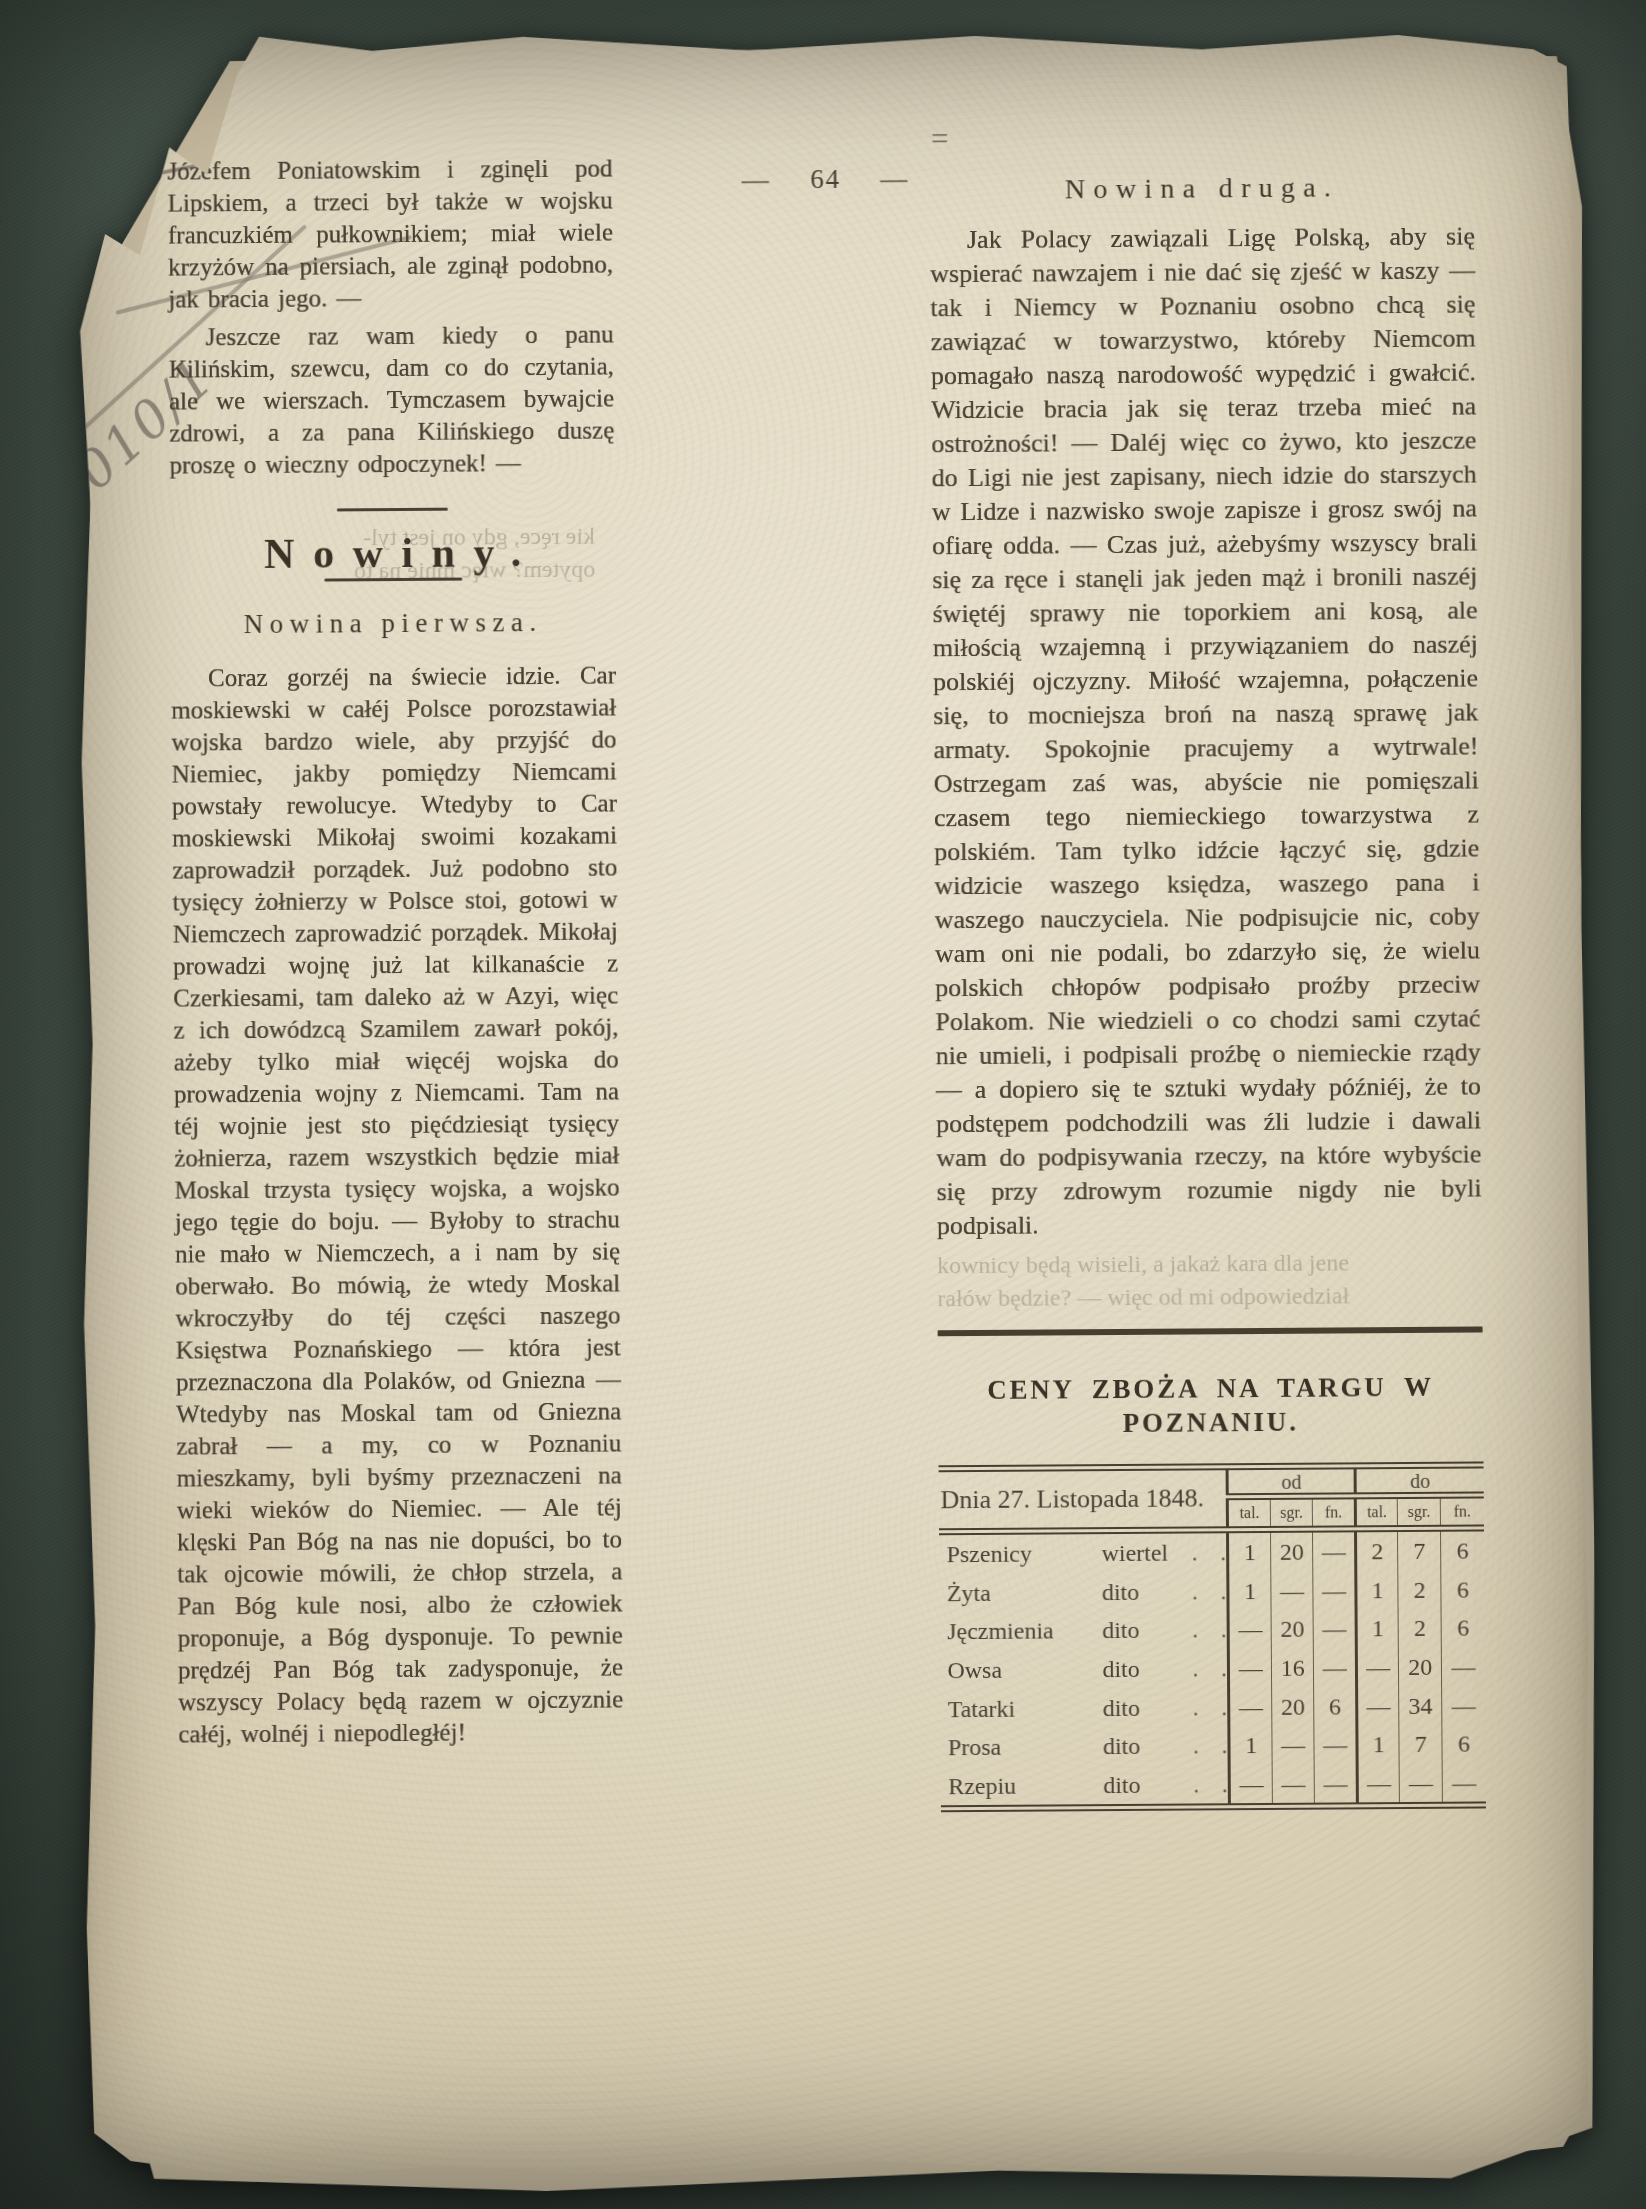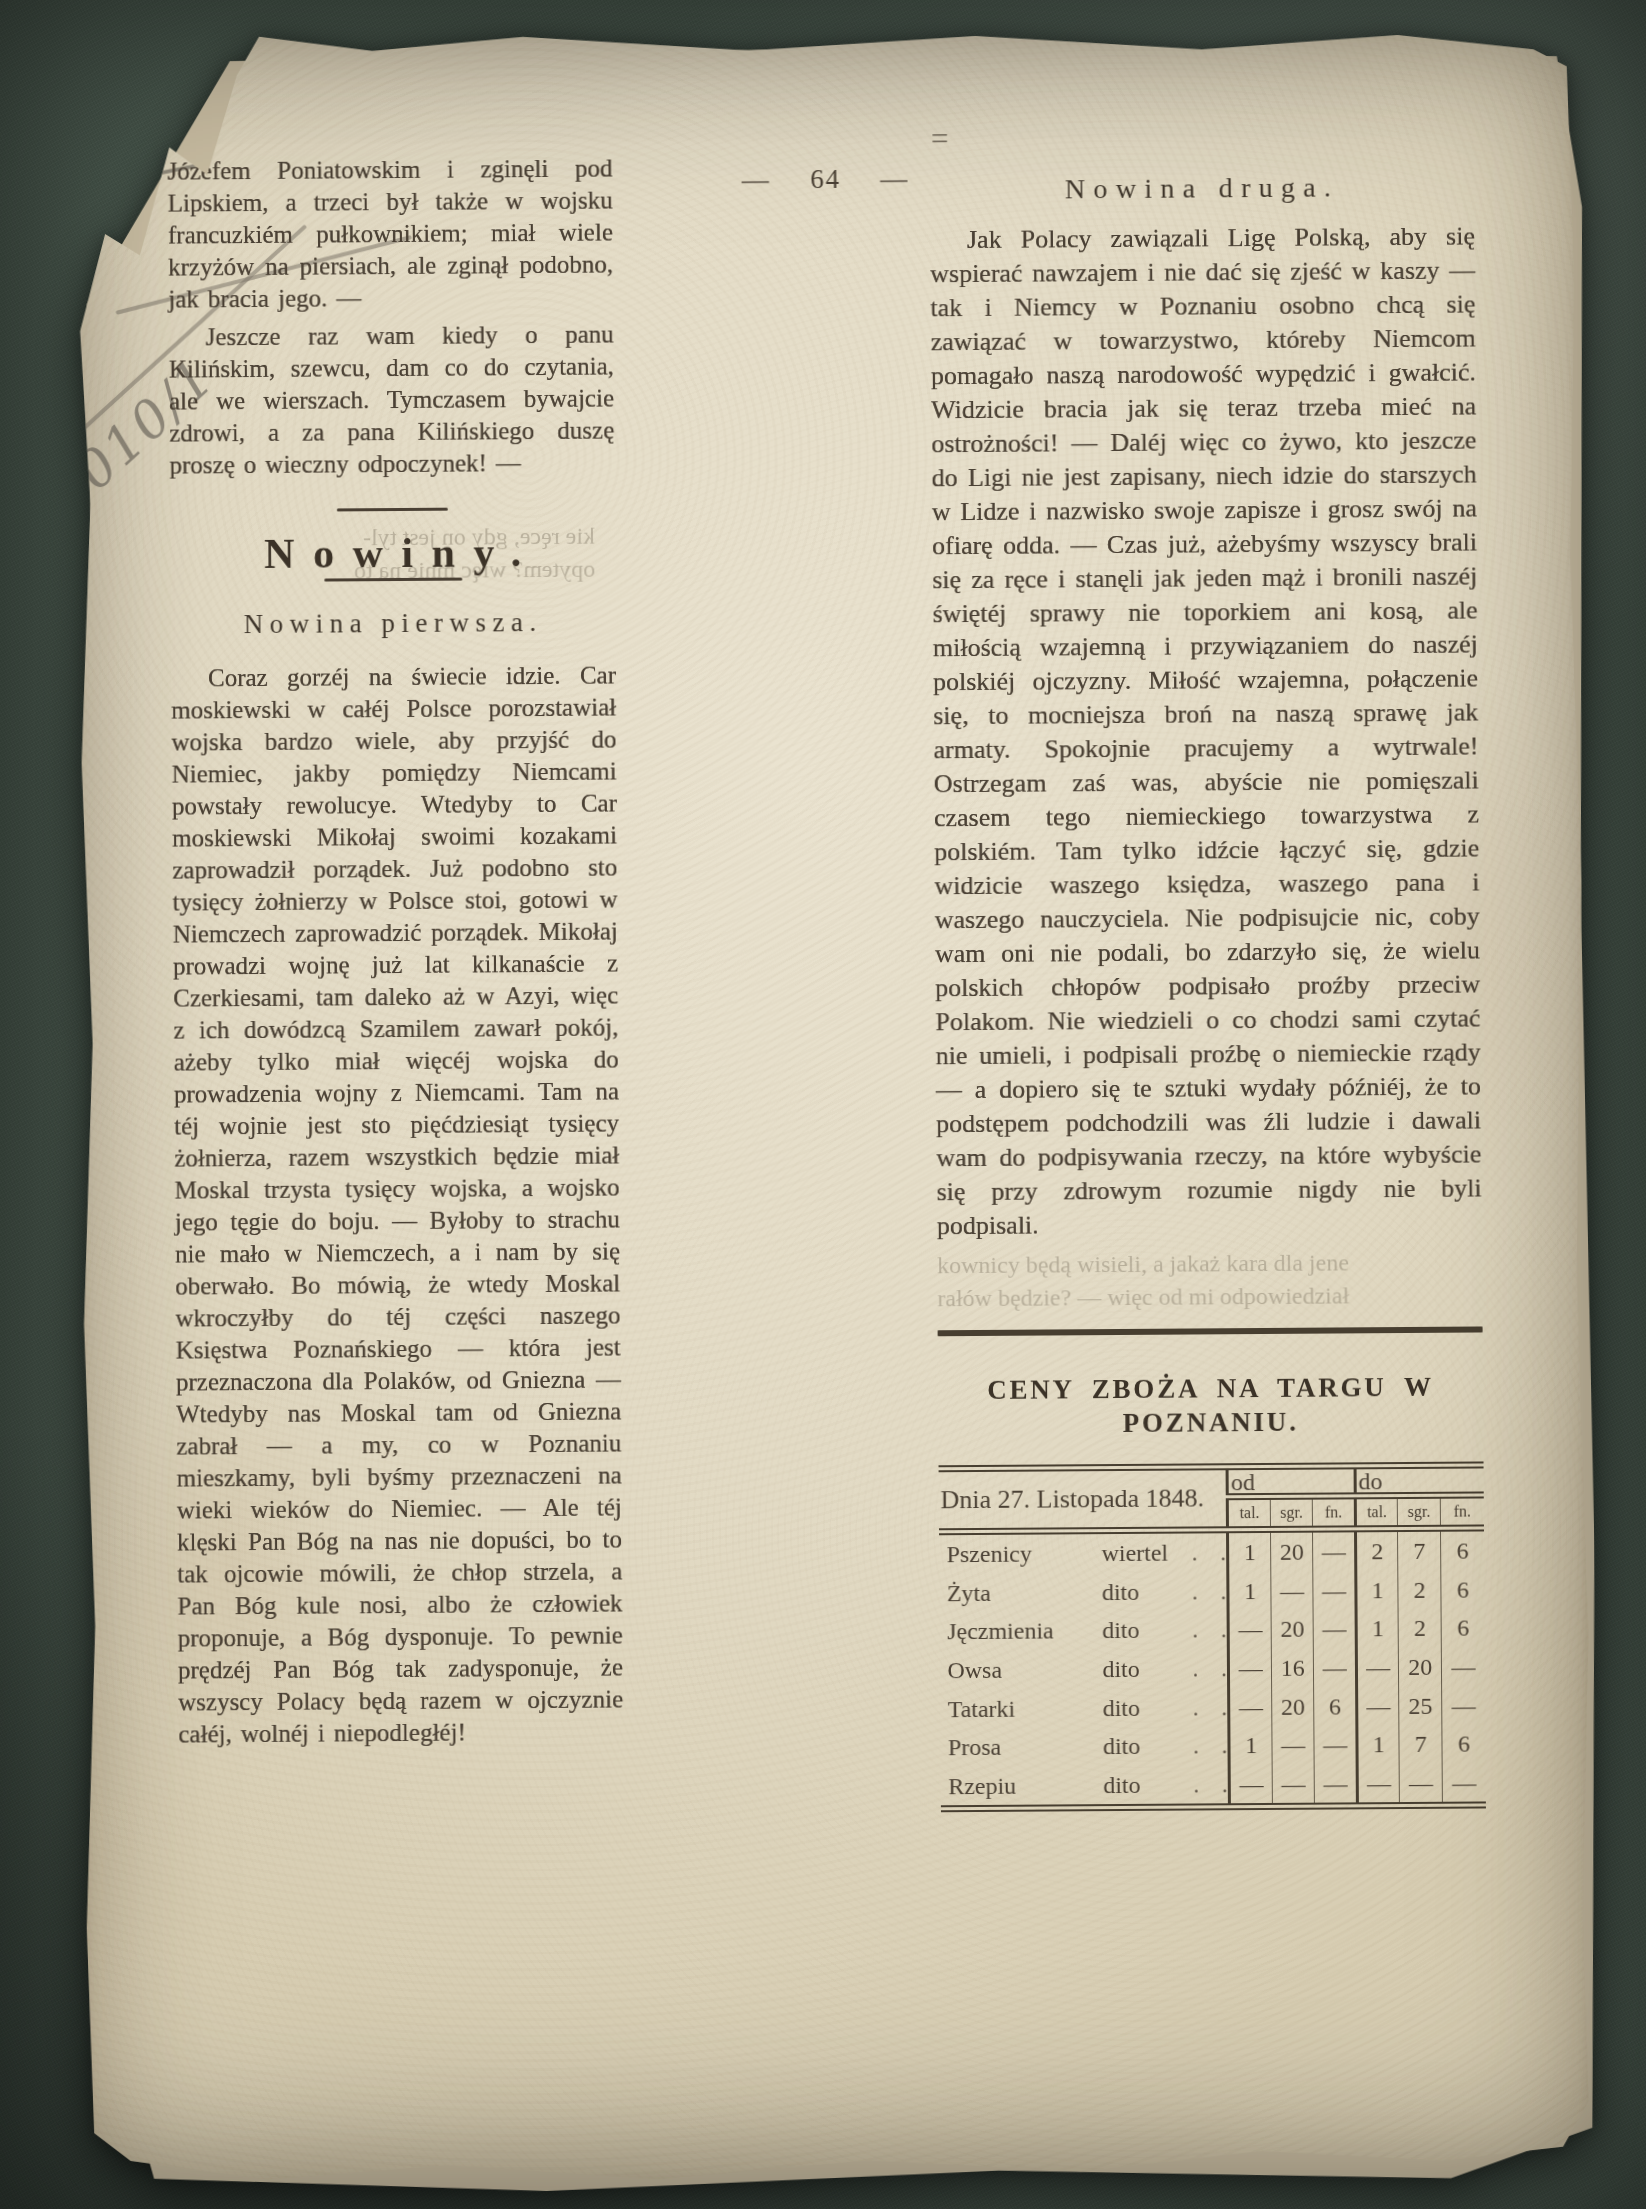--- a/index.html
+++ b/index.html
@@ -94,21 +94,21 @@
 
   .rule-heavy{height:5.5px;background:#473e30;margin:3.7px 0 0 0;border-radius:0.9px;}
   .ptable-title{font-size:27px;font-weight:bold;text-align:center;letter-spacing:2.8px;word-spacing:8.3px;
     margin:37px 0 24px 0;color:#3b3227;}
 
   table.ptable{width:100%;border-collapse:collapse;table-layout:fixed;
     border-top:7.4px double #473e30;border-bottom:7.4px double #473e30;color:#4a4034;}
   .ptable th,.ptable td{padding:1.8px 1.8px;font-weight:normal;}
   .ptable thead th{border-bottom:7.4px double #473e30;}
   .date-cell{text-align:left;font-size:26px;padding:11px 3.7px 9.2px 7.4px;}
-  .grp{font-size:24px;padding:3.7px 0 0 0;line-height:20px;}
+  .grp{font-size:20px;text-align:center;padding:3.7px 0 0 0;line-height:20px;}
   .unit{font-size:16px;text-align:center;padding:0 0 3.7px 0;line-height:22px;}
   .hsep{border-left:3.2px solid #473e30;}
   .lsep{border-left:1.4px solid rgba(71,62,48,.8);margin-top:22px;}
   td.val{text-align:center;font-size:24px;height:35px;}
   td.tname{font-size:24px;padding-left:7.4px;white-space:nowrap;overflow:hidden;}
   .nm{display:inline-block;width:155px;}
   .un{display:inline-block;width:90px;}
   .dt{display:inline-block;letter-spacing:8.3px;color:rgba(74,64,52,.9);}
 </style>
 </head>
@@ -218,21 +218,21 @@
                 <td class="val hsep">—</td>
                 <td class="val lsep">20</td>
                 <td class="val lsep">—</td>
               </tr>
               <tr>
                 <td class="tname"><span class="nm">Tatarki</span><span class="un">dito</span><span class="dt">. . . . . . . . . .</span></td>
                 <td class="val hsep">—</td>
                 <td class="val lsep">20</td>
                 <td class="val lsep">6</td>
                 <td class="val hsep">—</td>
-                <td class="val lsep">25</td>
+                <td class="val lsep">34</td>
                 <td class="val lsep">—</td>
               </tr>
               <tr>
                 <td class="tname"><span class="nm">Prosa</span><span class="un">dito</span><span class="dt">. . . . . . . . . .</span></td>
                 <td class="val hsep">1</td>
                 <td class="val lsep">—</td>
                 <td class="val lsep">—</td>
                 <td class="val hsep">1</td>
                 <td class="val lsep">7</td>
                 <td class="val lsep">6</td>

